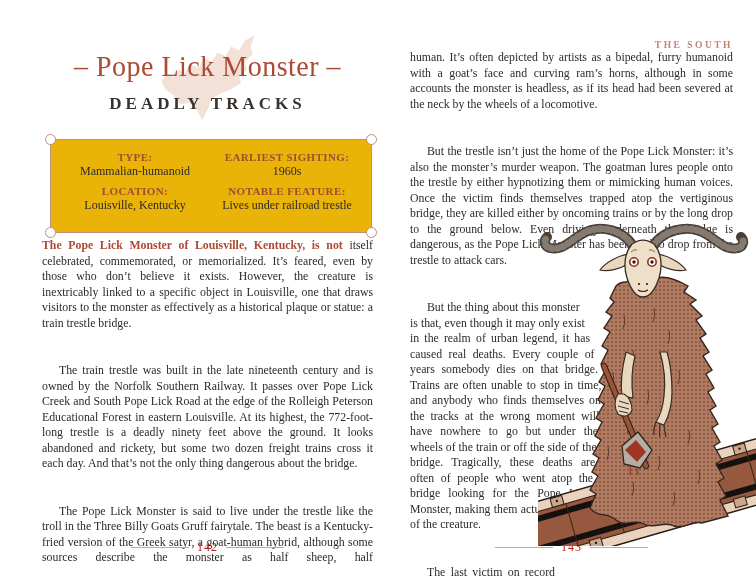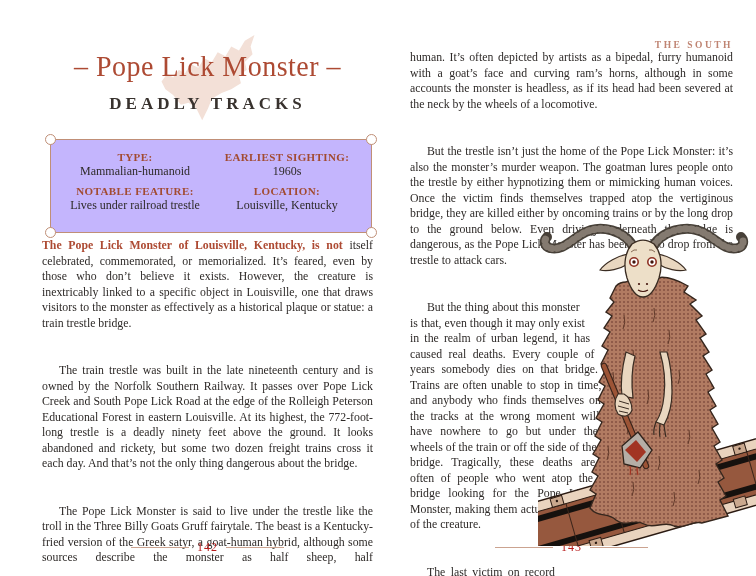--- a/index.html
+++ b/index.html
@@ -10,21 +10,21 @@
   .page-right{left:378px;width:378px;}
 
   
   .ky-map{position:absolute;left:158px;top:33px;width:100px;height:92px;z-index:0;}
   .title{position:absolute;left:42px;top:50px;width:331px;text-align:center;z-index:1;
          font-size:28px;color:#ad4a33;letter-spacing:.5px;transform:scaleY(1.08);
          font-weight:normal;margin:0;}
   .subtitle{position:absolute;left:42px;top:94px;width:331px;text-align:center;z-index:1;
             font-size:17px;font-weight:bold;letter-spacing:4px;color:#38322e;}
   .infobox{position:absolute;left:50px;top:139px;width:322px;height:94px;
-           background:#c4b5fd;border:1px solid #c08f77;box-sizing:border-box;z-index:1;}
+           background:#eab308;border:1px solid #c08f77;box-sizing:border-box;z-index:1;}
   .infobox .grid{display:grid;grid-template-columns:1fr 1fr;row-gap:7px;padding:11px 8px 0 8px;}
   .cell{text-align:center;}
   .cell .lbl{font-size:11px;font-weight:bold;color:#a24b31;letter-spacing:.4px;}
   .cell .val{font-size:12px;color:#2e2a28;line-height:14px;max-width:160px;margin:1px auto 0;}
   .notch{position:absolute;width:11px;height:11px;border-radius:50%;background:#ffffff;
          border:1px solid #c08f77;box-sizing:border-box;}
   .notch.tl{left:-6px;top:-6px;} .notch.tr{right:-6px;top:-6px;}
   .notch.bl{left:-6px;bottom:-6px;} .notch.br{right:-6px;bottom:-6px;}
 
   .body-text{position:absolute;left:42px;top:238px;width:331px;z-index:1;}
@@ -75,26 +75,26 @@
       <div class="grid">
         <div class="cell">
           <div class="lbl">TYPE:</div>
           <div class="val">Mammalian-humanoid</div>
         </div>
         <div class="cell">
           <div class="lbl">EARLIEST SIGHTING:</div>
           <div class="val">1960s</div>
         </div>
         <div class="cell">
+          <div class="lbl">LOCATION:</div>
+          <div class="val">Louisville, Kentucky</div>
+        </div>
+        <div class="cell">
           <div class="lbl">NOTABLE FEATURE:</div>
           <div class="val">Lives under railroad trestle</div>
-        </div>
-        <div class="cell">
-          <div class="lbl">LOCATION:</div>
-          <div class="val">Louisville, Kentucky</div>
         </div>
       </div>
     </div>
 
     <div class="body-text">
       <p><span class="lead">The Pope Lick Monster of Louisville, Kentucky, is not</span><span> itself celebrated, commemorated, or memorialized. It’s feared, even by those who don’t believe it exists. However, the creature is inextricably linked to a specific object in Louisville, one that draws visitors to the monster as effectively as a historical plaque or statue: a train trestle bridge.</span></p>
       <p class="indent"><span>The train trestle was built in the late nineteenth century and is owned by the Norfolk Southern Railway. It passes over Pope Lick Creek and South Pope Lick Road at the edge of the Rolleigh Peterson Educational Forest in eastern Louisville. At its highest, the 772-foot-long trestle is a deadly ninety feet above the ground. It looks abandoned and rickety, but some two dozen freight trains cross it each day. And that’s not the only thing dangerous about the bridge.</span></p>
       <p class="indent stretch-last"><span>The Pope Lick Monster is said to live under the trestle like the troll in the Three Billy Goats Gruff fairytale. The beast is a Kentucky-fried version of the Greek satyr, a goat-human hybrid, although some sources describe the monster as half sheep, half</span></p>
     </div>
 

